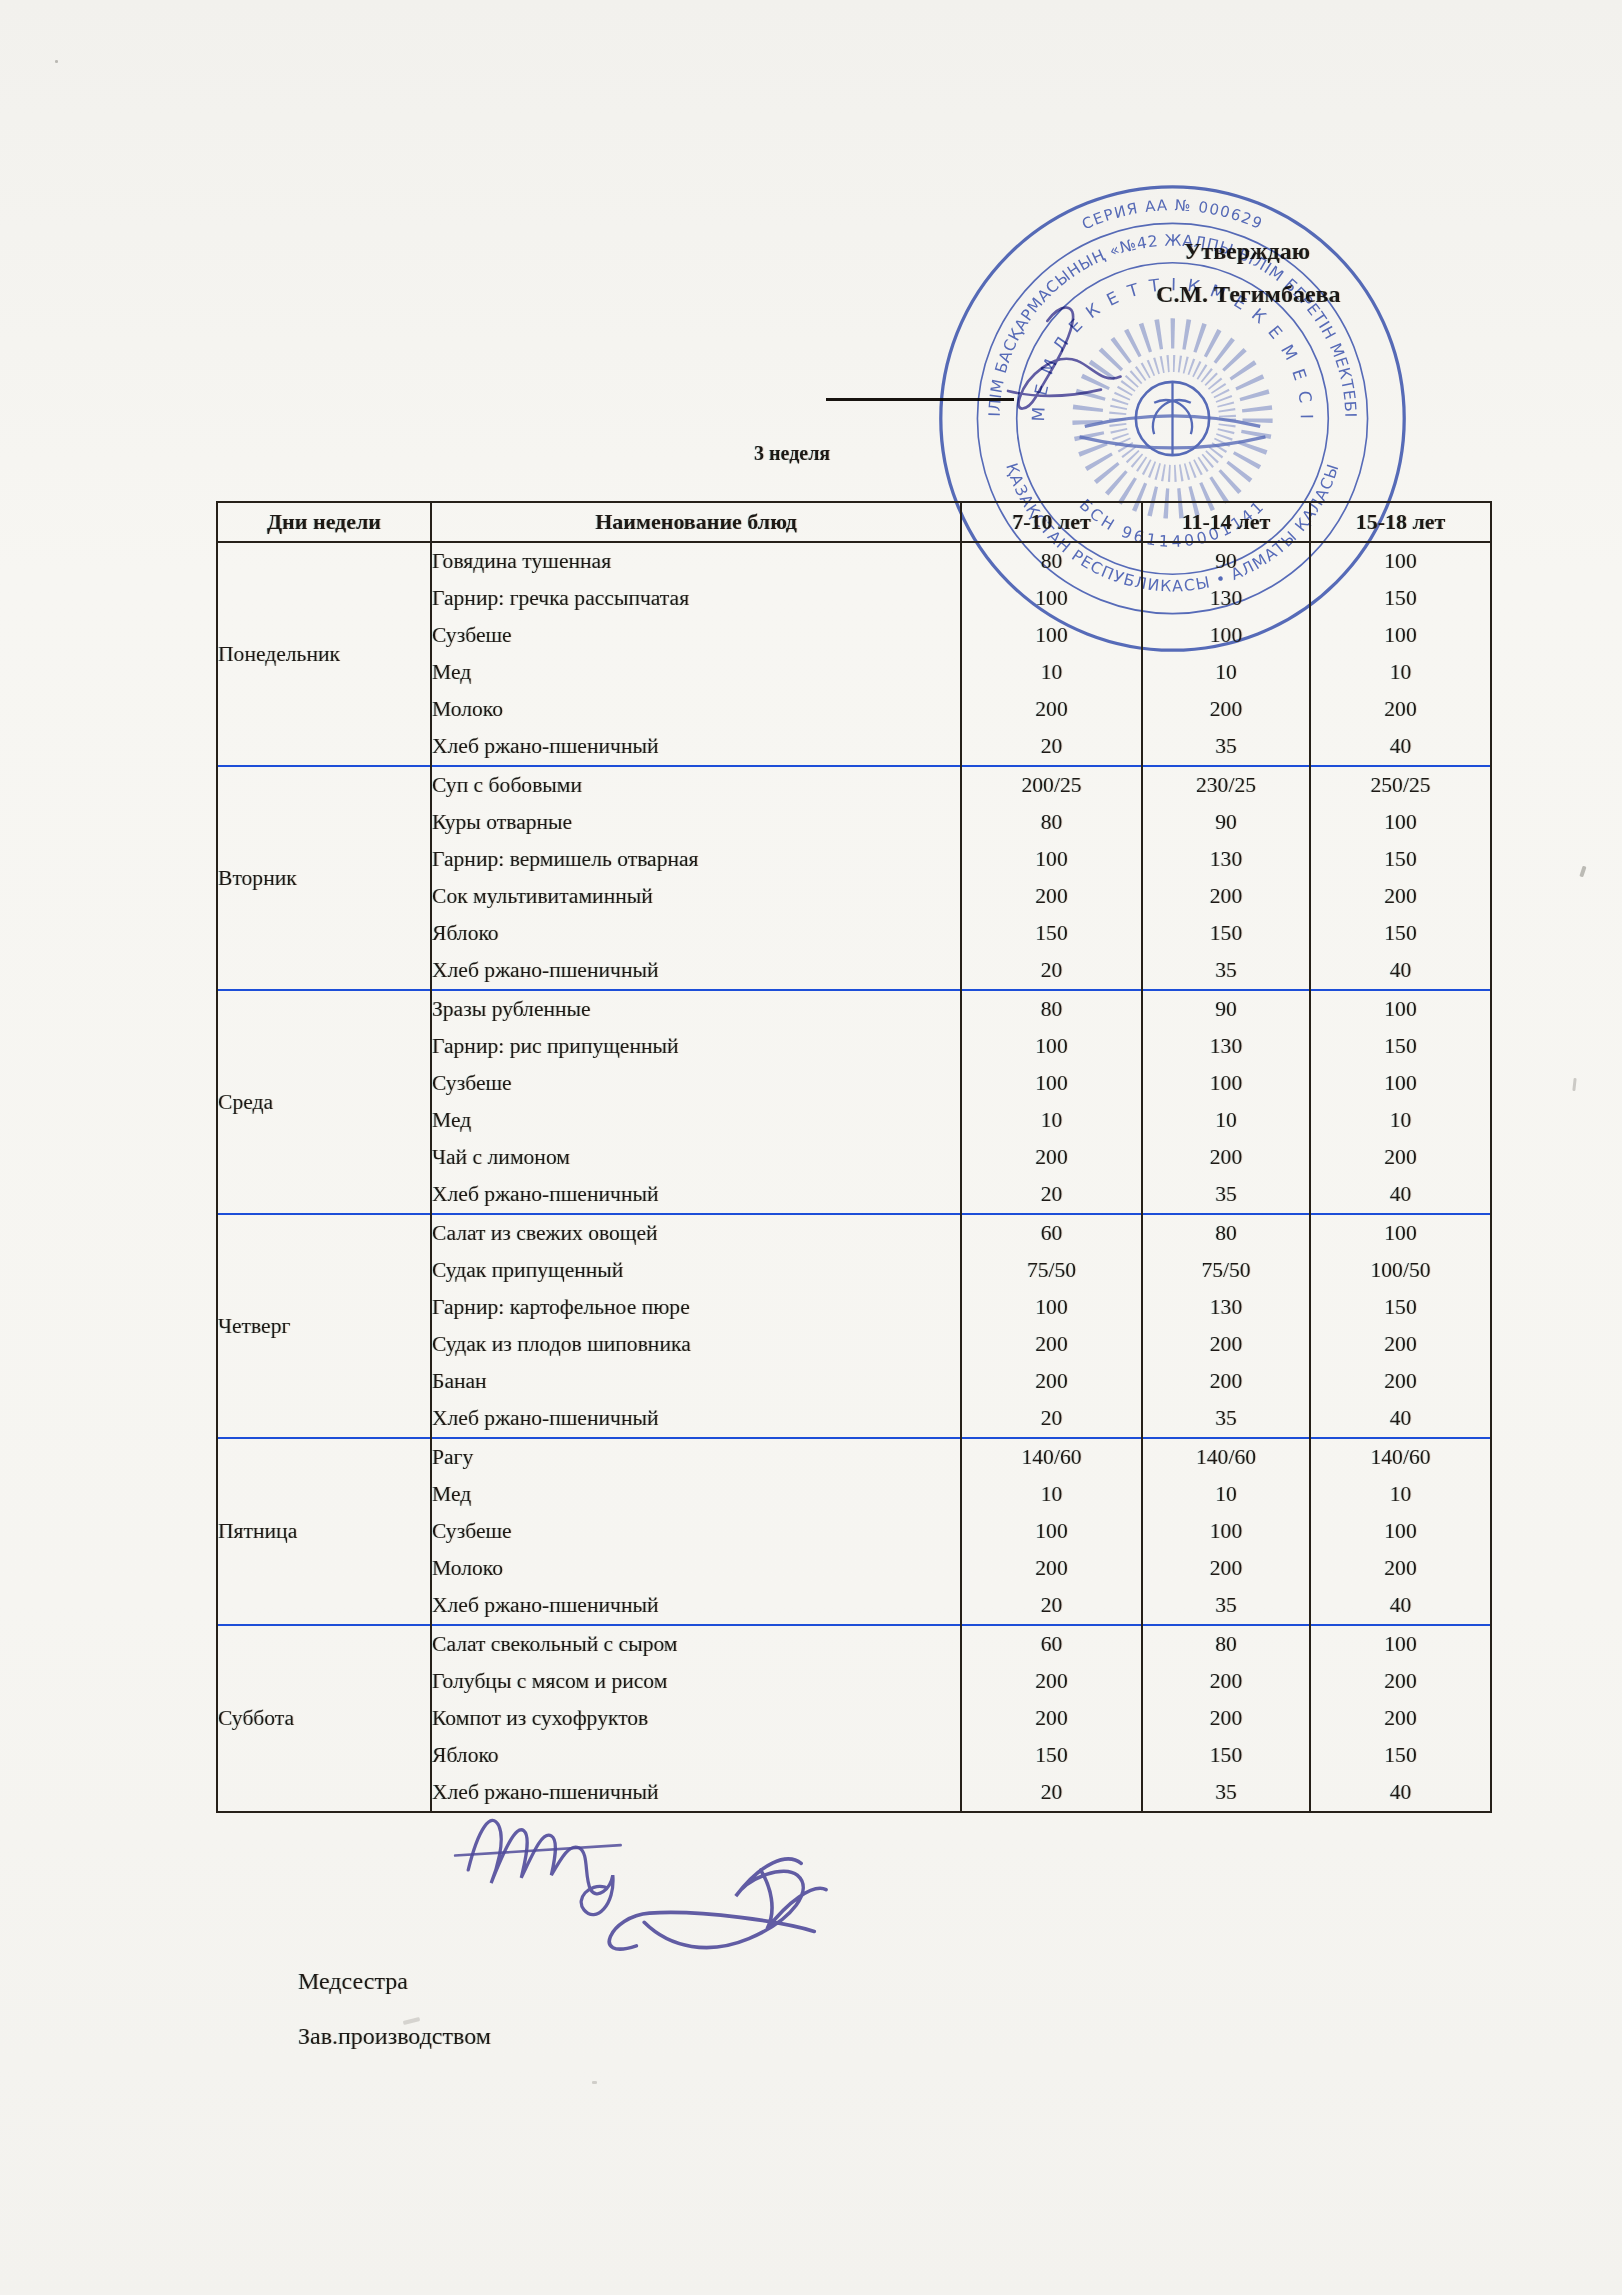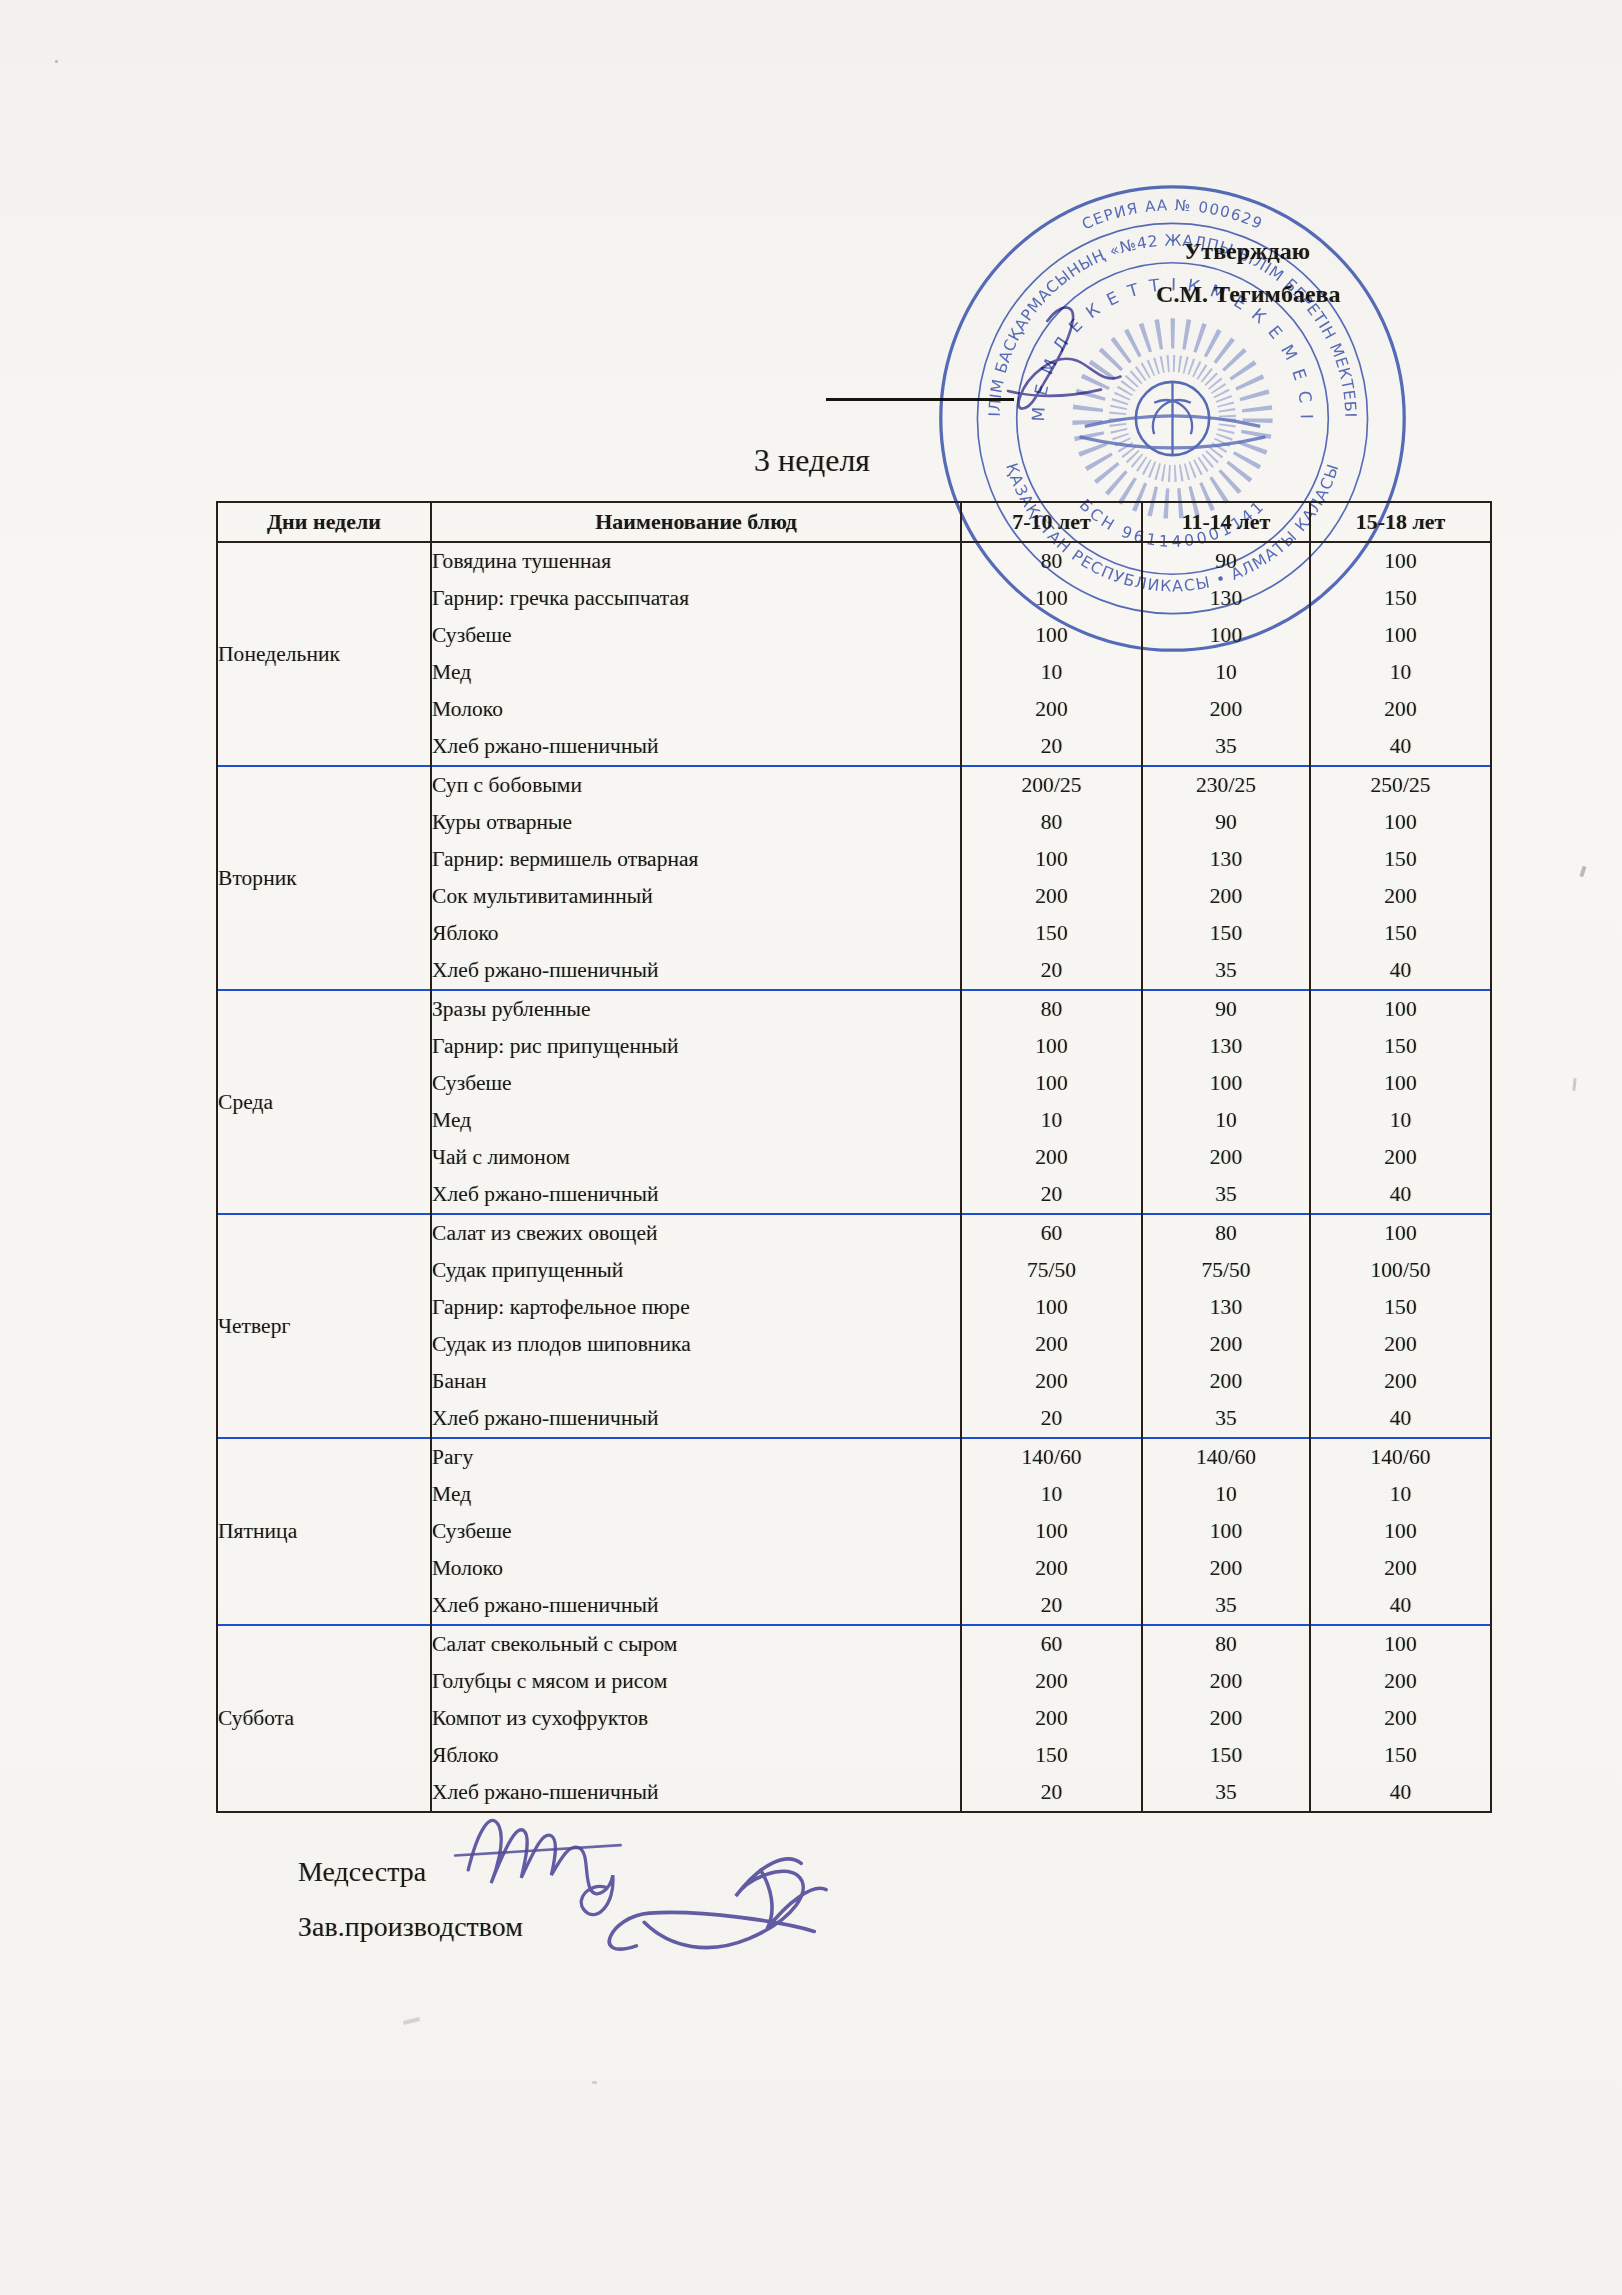--- a/index.html
+++ b/index.html
@@ -14,39 +14,39 @@
   
   .approval{position:absolute;top:230px;right:272px;text-align:right;
     font-size:24px;font-weight:bold;line-height:43px;white-space:nowrap;}
   .approval div:nth-child(1){padding-right:41px;}
   .approval div:nth-child(2){padding-right:10.5px;}
   .approval div:nth-child(3){padding-right:0px;}
   .approval div:nth-child(4){padding-right:6.5px;}
   .sig-line{position:absolute;left:826px;top:398px;width:188px;height:2.6px;background:#17130f;}
 
   
-  .week-title{position:absolute;left:754px;top:442px;font-size:32px;font-weight:normal;text-align:right;}
+  .week-title{position:absolute;left:754px;top:442px;font-size:20px;font-weight:bold;text-align:right;}
 
   
   table.menu{position:absolute;left:216px;top:501px;width:1275px;
     border-collapse:collapse;table-layout:fixed;
     border:2px solid #262019;font-size:21.6px;}
   table.menu th{
     border:2px solid #262019;border-top-width:2.6px;
     font-size:22px;font-weight:bold;height:38px;padding:0 2.6px;}
   table.menu td{
     border-left:2px solid #262019;border-right:2px solid #262019;
     height:37px;padding:0;vertical-align:middle;}
   table.menu tr.day-start td{border-top:2px solid #1d4ed8;}
   td.day-cell{vertical-align:top;padding:6.5px 2.6px 0 7.9px;}
   td.dish-cell{padding-left:9.2px;}
   td.val-cell{text-align:center;}
 
   
-  .footer-labels{position:absolute;left:298px;top:1844px;font-size:28px;line-height:55px;}
+  .footer-labels{position:absolute;left:298px;top:1954px;font-size:24px;line-height:55px;}
 
   
   .stamp{position:absolute;left:929px;top:175px;mix-blend-mode:multiply;opacity:.85;}
   .stamp text{font-family:"DejaVu Sans",sans-serif;fill:#3c55b8;}
   .ink{position:absolute;mix-blend-mode:multiply;}
 
   
   .speck{position:absolute;background:#8d8a84;border-radius:1.3px;opacity:.55;}
 </style>
 </head>

